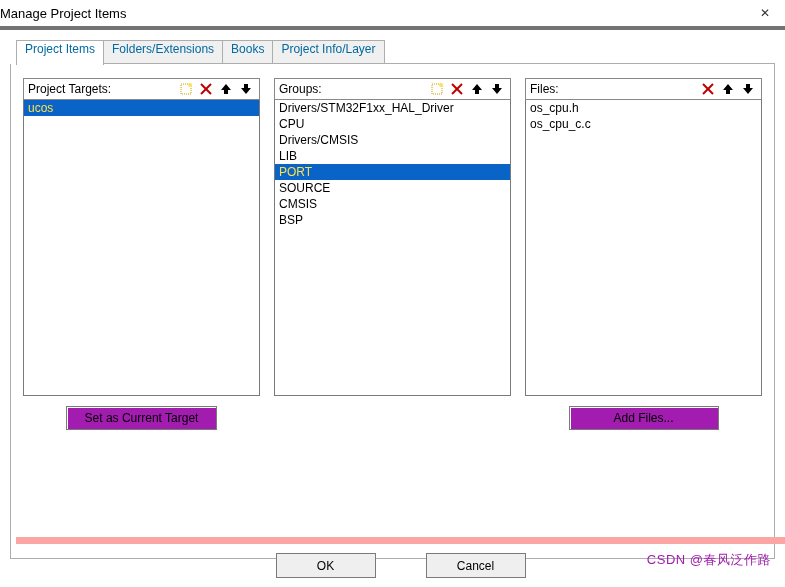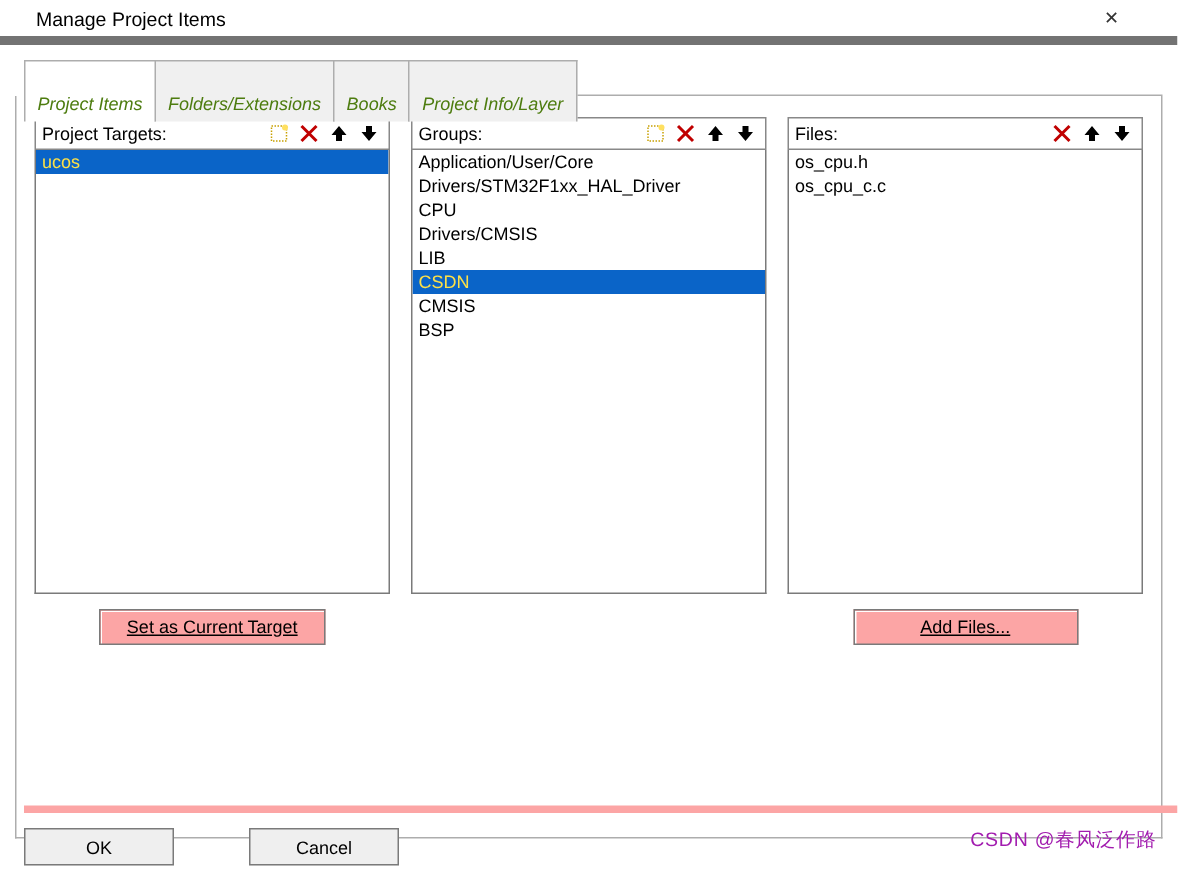--- a/index.html
+++ b/index.html
@@ -1,35 +1,35 @@
 <!DOCTYPE html>
 <html><head>
 <meta charset="utf-8">
 <style>
   * { box-sizing: border-box; font-family: "Microsoft Sans Serif", Tahoma, sans-serif; font-size: 12px; }
   body { margin:0; background:#fff; width:785px; height:587px; overflow:hidden; position:relative; }
-  .titlebar { height:30px; border-bottom:6px solid #737373; display:flex; align-items:center; padding:0 24px; }
+  .titlebar { height:30px; border-bottom:4px solid #737373; display:flex; align-items:center; padding:0 0; }
   .titlebar .title { flex:1; font-size:13px; color:#000; }
   .titlebar .close { width:40px; height:22px; display:flex; align-items:center; justify-content:center; font-size:14px; color:#333; cursor:default; }
   .content { position:absolute; top:40px; left:10px; right:10px; bottom:55px; }
   .tabs { display:flex; height:24px; border-bottom:1px solid #adadad; margin-left:6px; }
-  .tab { padding:20px 8px; border:1px solid #adadad; border-bottom:none; background:#f0f0f0; margin-right:-1px; font-size:13px; color:#4d7c0f; position:relative;font-style:italic; }
+  .tab { padding:0 8px; border:1px solid #adadad; border-bottom:none; background:#f0f0f0; margin-right:-1px; font-size:13px; color:#0369a1; position:relative; }
   .tab.active { background:#fff; height:25px; z-index:2; }
   .tabbody { border:1px solid #adadad; border-top:none; padding:14px 12px 12px 12px; background:#fff; height:495px; }
   .panels { display:flex; gap:14px; }
   .panel { flex:1; display:flex; flex-direction:column; }
   .panelheader { display:flex; align-items:center; height:22px; border:1px solid #888; padding:0 4px; background:#fff; }
   .panelheader .label { flex:1; font-size:12px; }
   .toolbtn { width:18px; height:18px; margin-left:2px; display:inline-flex; align-items:center; justify-content:center; font-size:12px; cursor:default; }
   .listbox { border:1px solid #7a7a7a; border-top:none; height:296px; background:#fff; overflow:hidden; }
   .item { padding:1px 4px; font-size:12px; white-space:nowrap; }
   .item.selected { background:#0a64c8; color:#fde047; }
   .panelbtnrow { margin-top:10px; display:flex; justify-content:center; }
-  .panelbtn { padding:4px 18px; border:1px solid #7a7a7a; background:#fca5a5; font-size:12px; box-shadow:1px 1px 0 #fff inset; min-width:150px; text-align:center;text-decoration:underline; }
-  .bottombar { position:absolute; left:16px; right:0; bottom:0; height:50px; border-top:5px solid #fca5a5; display:flex; align-items:center; justify-content:flex-start; gap:50px; }
+  .panelbtn { padding:4px 18px; border:1px solid #7a7a7a; background:#a21caf; font-size:12px; box-shadow:1px 1px 0 #fff inset; min-width:150px; text-align:center; }
+  .bottombar { position:absolute; left:16px; right:0; bottom:0; height:50px; border-top:7px solid #fca5a5; display:flex; align-items:center; justify-content:center; gap:50px; }
   .btn { width:100px; height:25px; border:1px solid #7a7a7a; background:#efefef; font-size:12px; display:flex; align-items:center; justify-content:center; }
   .watermark { position:absolute; right:14px; bottom:18px; color:#a21caf; font-size:13px; letter-spacing:0.5px; pointer-events:none; }
   svg { display:block; }
 </style>
 </head>
 <body>
 
 <div class="titlebar">
   <div class="title">Manage Project Items</div>
   <div class="close">
@@ -101,26 +101,26 @@
                 <path d="M7 2 L12 8 L9 8 L9 12 L5 12 L5 8 L2 8 Z" fill="#000"></path>
               </svg>
           </span>
           <span class="toolbtn">
             <svg width="14" height="14">
                 <path d="M7 12 L12 6 L9 6 L9 2 L5 2 L5 6 L2 6 Z" fill="#000"></path>
               </svg>
           </span>
         </div>
         <div class="listbox">
-          <div class="item">Application/User/Core</div>
           <div class="item">Drivers/STM32F1xx_HAL_Driver</div>
           <div class="item">CPU</div>
           <div class="item">Drivers/CMSIS</div>
           <div class="item">LIB</div>
-          <div class="item selected">CSDN</div>
+          <div class="item selected">PORT</div>
+          <div class="item">SOURCE</div>
           <div class="item">CMSIS</div>
           <div class="item">BSP</div>
         </div>
         <div class="panelbtnrow"></div>
       </div>
 
       <div class="panel">
         <div class="panelheader">
           <span class="label">Files:</span>
           <span class="toolbtn">

